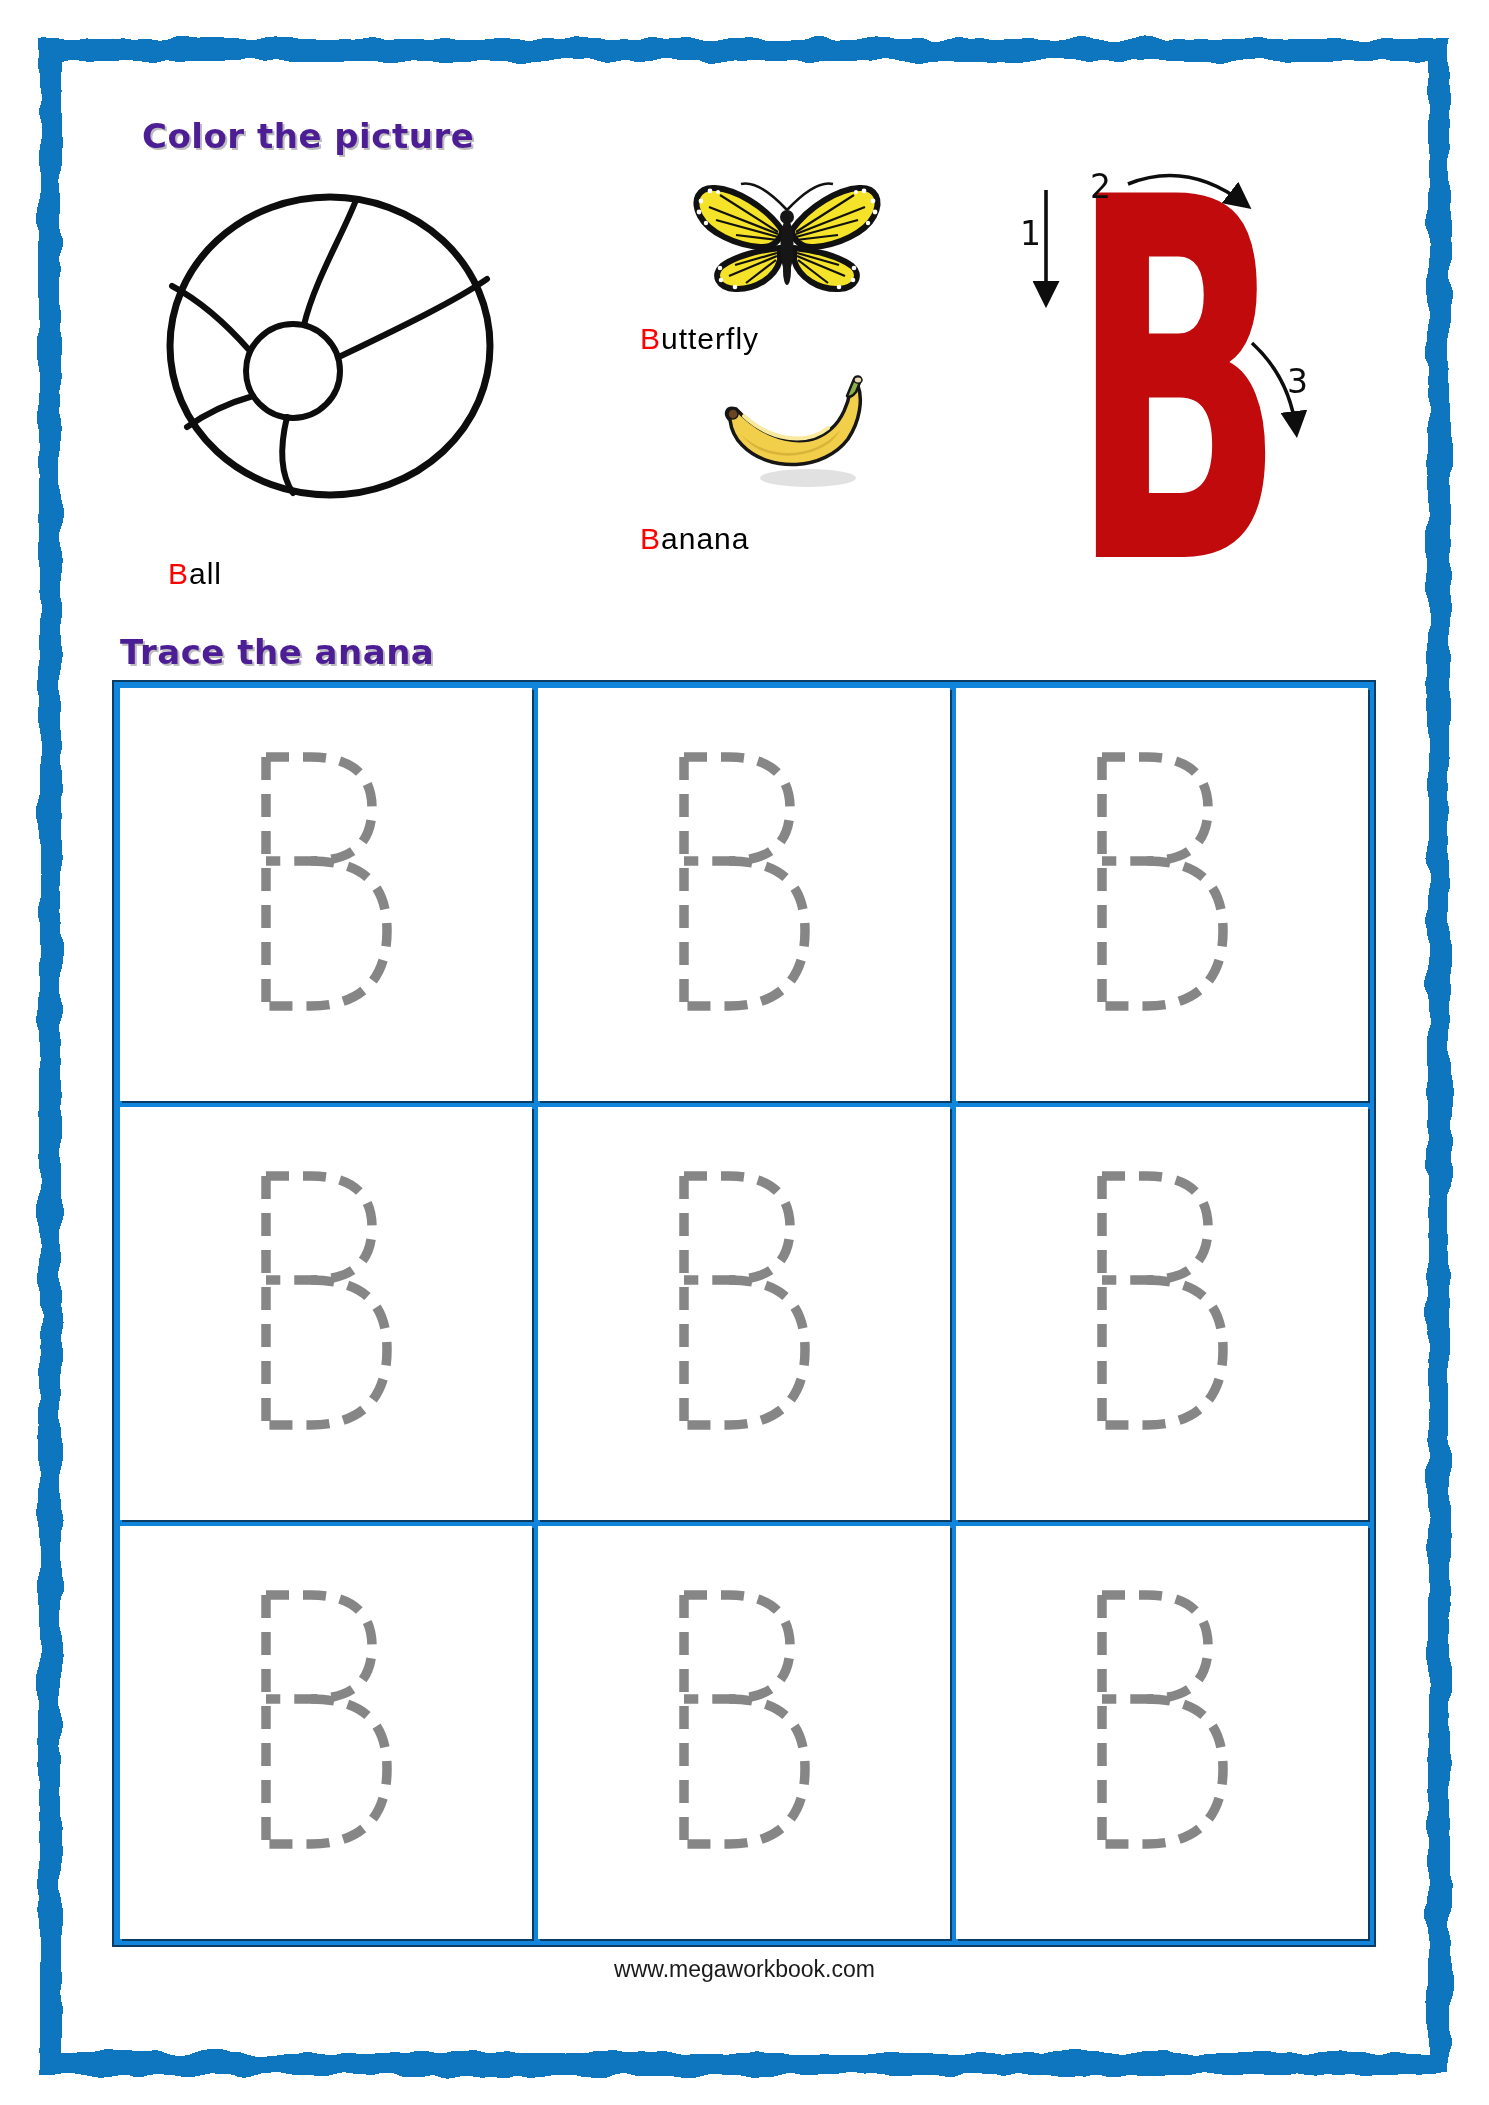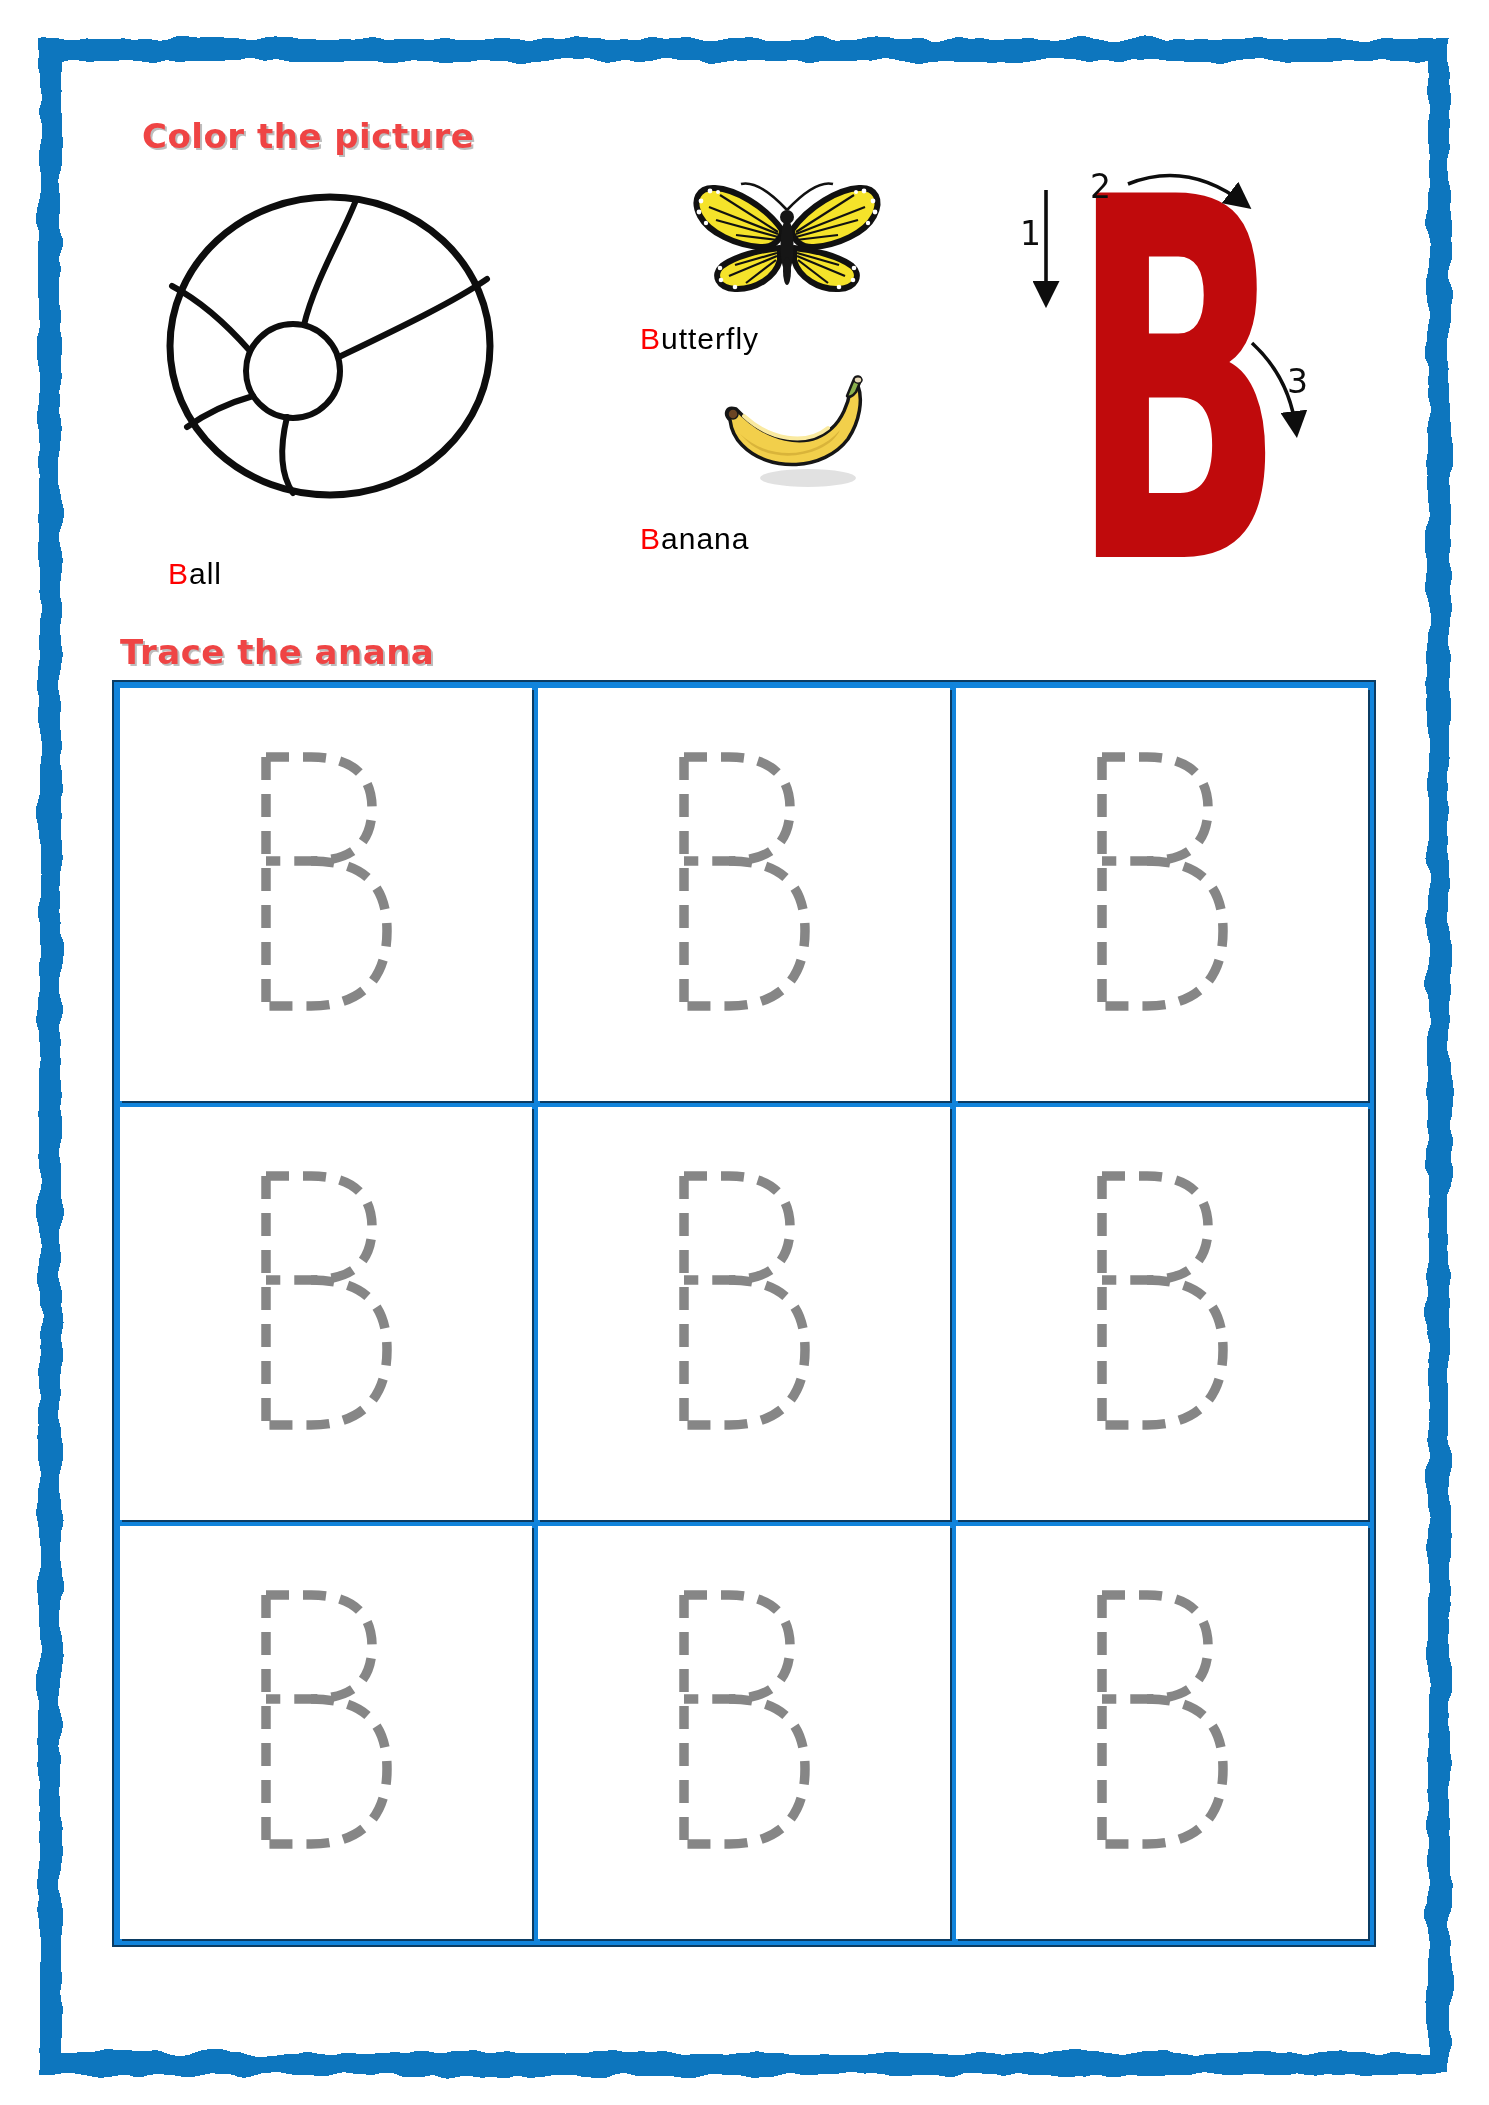--- a/index.html
+++ b/index.html
@@ -8,21 +8,21 @@
     width:1489px;height:2105px;
     background:#ffffff;
     overflow:hidden;
     font-family:"Liberation Sans", sans-serif;
   }
   .abs{position:absolute;}
   .heading{
     font-family:"DejaVu Sans", sans-serif;
     font-weight:bold;
     font-size:34px;
-    color:#ef4444;
+    color:#4c1d95;
     text-shadow:2px 2px 0 #bdbdbd;
     letter-spacing:0.5px;
     white-space:nowrap;
   }
   .obj-label{
     font-family:"Liberation Sans", sans-serif;
     font-size:30px;
     color:#000000;
     text-align:left;
     letter-spacing:1px;
@@ -215,14 +215,15 @@
           <use href="#dashB"></use>
         </svg>
     </div>
     <div class="trace-cell">
       <svg width="141" height="267" viewBox="0 0 141 267" aria-label="B">
           <use href="#dashB"></use>
         </svg>
     </div>
   </div>
 
+  <div class="abs footer-text" style="left:0;top:1956px;">www.megaworkbook.com</div>
 
 </div>
 
 </body></html>

